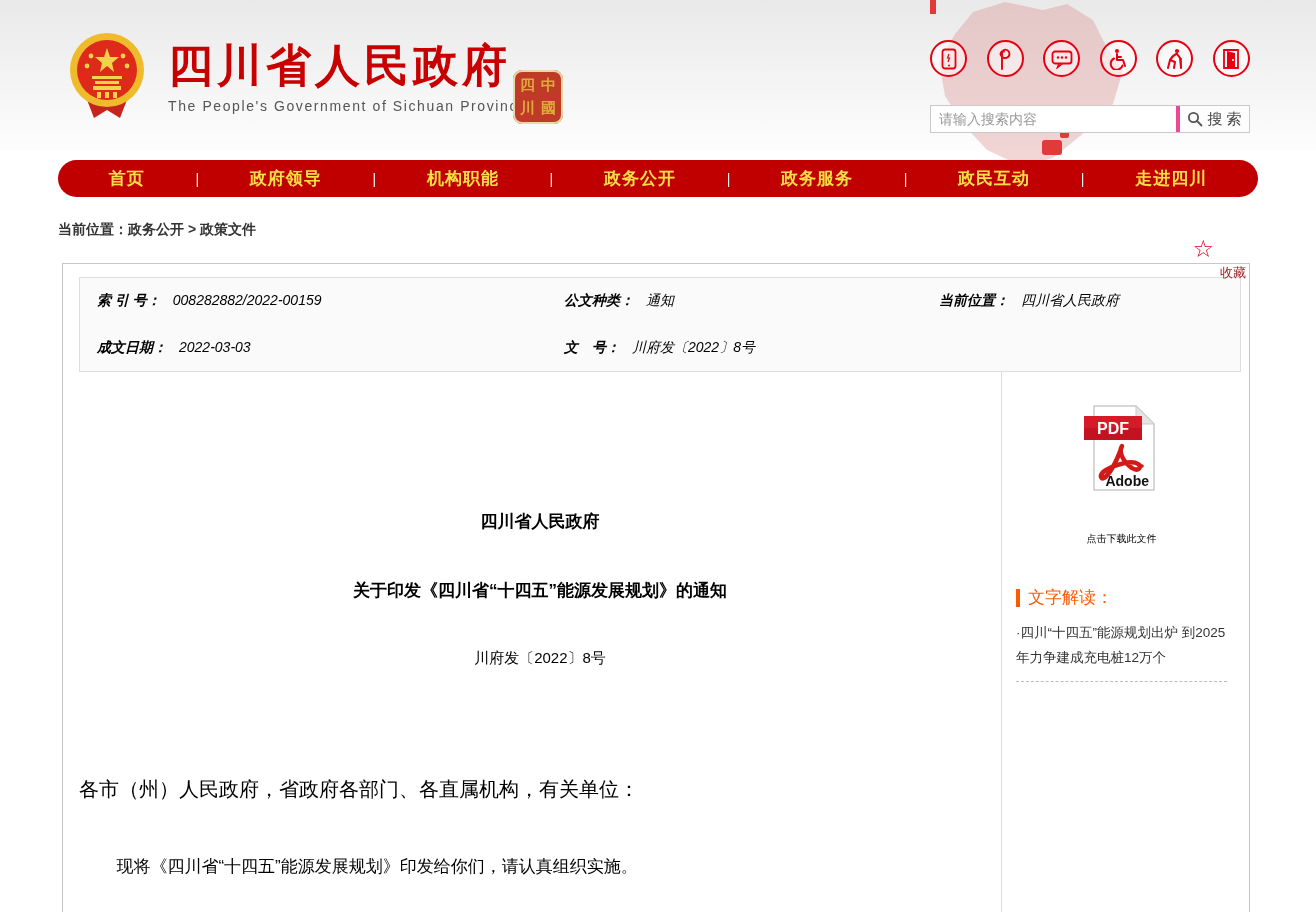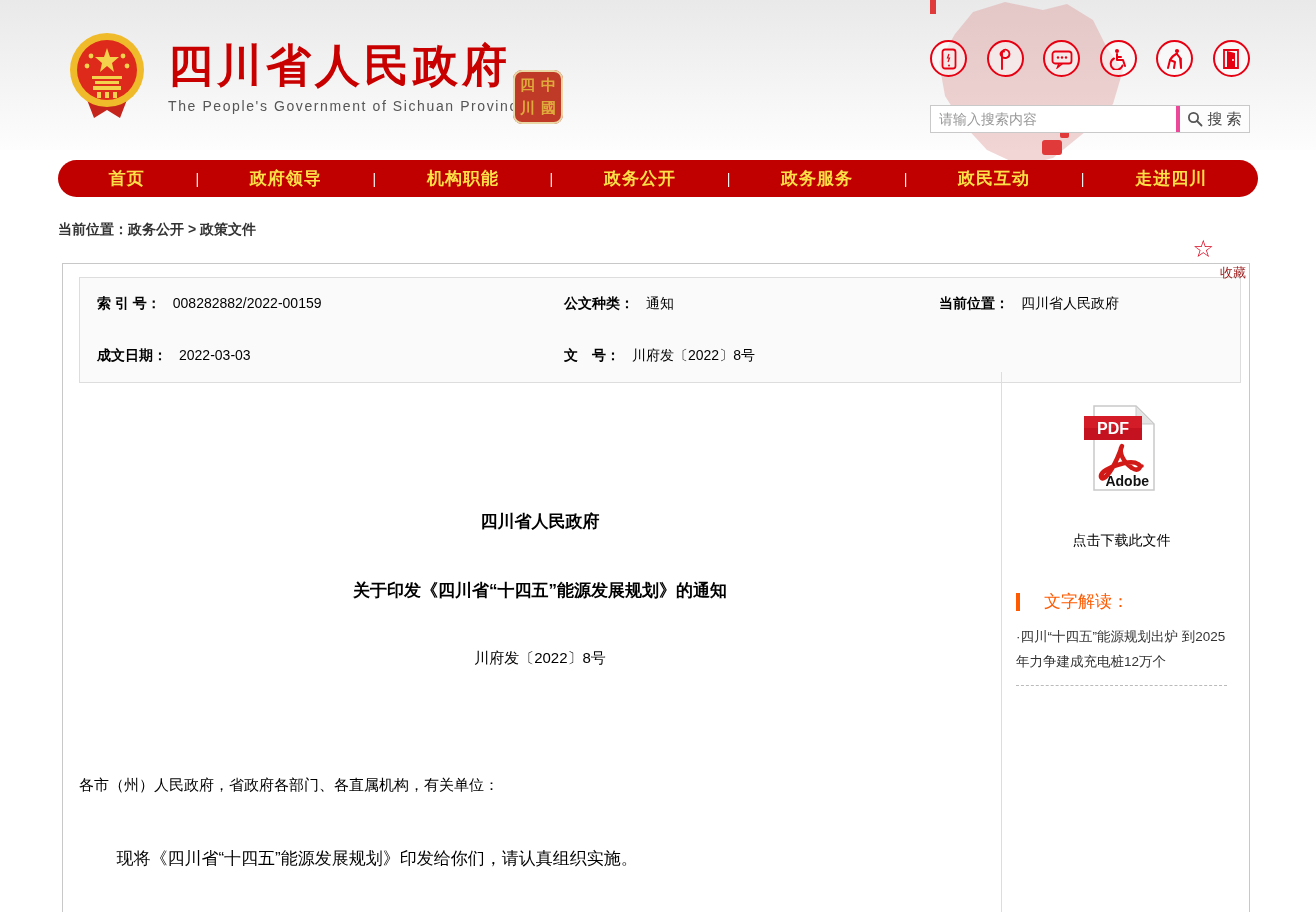--- a/index.html
+++ b/index.html
@@ -39,38 +39,38 @@
   
   .crumb { position:absolute; left:58px; top:221px; font-size:14px; color:#333; z-index:2;font-weight:bold; }
   .crumb a { color:#333; text-decoration:none; cursor:pointer; }
   .favorite { position:absolute; right:70px; top:216px; display:flex; align-items:center; gap:6px; z-index:2; cursor:pointer; }
   .fav-star { color:#d9001b; font-size:24px; line-height:24px; }
   .fav-label { font-size:13px; color:#9b1a1a;margin-top:48px; }
 
   
   .outer-box { position:absolute; left:62px; top:263px; width:1188px; height:780px;
                border:1px solid #c8c8c8; background:#fff; z-index:1; }
-  .meta-box { position:absolute; left:16px; top:13px; width:1162px; height:106px; background:#fafafa;
+  .meta-box { position:absolute; left:16px; top:13px; width:1162px; height:95px; background:#fafafa;
               border:1px solid #ddd; display:grid; grid-template-columns:467px 375px 320px;
-              grid-template-rows:1fr 1fr; align-items:center; }
+              grid-template-rows:1fr 1fr; align-items:center;font-style:italic; }
   .meta-cell { padding-left:17px; font-size:14px; }
   .meta-cell b { font-weight:bold; margin-right:12px; }
 
   .content-row { position:absolute; left:16px; top:108px; width:1162px; height:660px; display:flex; }
   .doc-main { width:922px; }
   .doc-org { margin-top:138px; text-align:center; font-size:17px; font-weight:bold; }
   .doc-title { margin-top:46px; text-align:center; font-size:17px; font-weight:bold; }
   .doc-no { margin-top:47px; text-align:center; font-size:15px; }
-  .doc-p1 { margin-top:108px; font-size:15px; text-align:left; }
+  .doc-p1 { margin-top:108px; font-size:20px; text-align:left; }
   .doc-p2 { margin-top:52px; font-size:17px; text-indent:2.2em; }
 
   .sidebar { width:240px; border-left:1px solid #ddd; padding:0 14px; }
   .pdf-wrap { margin:30px auto 0; width:84px; cursor:pointer; }
-  .download-label { margin-top:34px; text-align:center; font-size:14px; color:#000; cursor:pointer; }
-  .interp-head { margin-top:40px; display:flex; align-items:center; gap:24px; }
+  .download-label { margin-top:34px; text-align:center; font-size:10px; color:#000; cursor:pointer; }
+  .interp-head { margin-top:40px; display:flex; align-items:center; gap:8px; }
   .interp-bar { width:4px; height:18px; background:#ff5a00; }
   .interp-title { color:#ff5a00; font-size:17px; }
   .interp-item { font-size:13.5px; color:#333; line-height:25px; padding:11px 0;
                  border-bottom:1px dashed #bbb; cursor:pointer; }
 
   .frag { position:absolute; background:#e03a3a; z-index:0; }
 </style>
 </head>
 <body>
 

